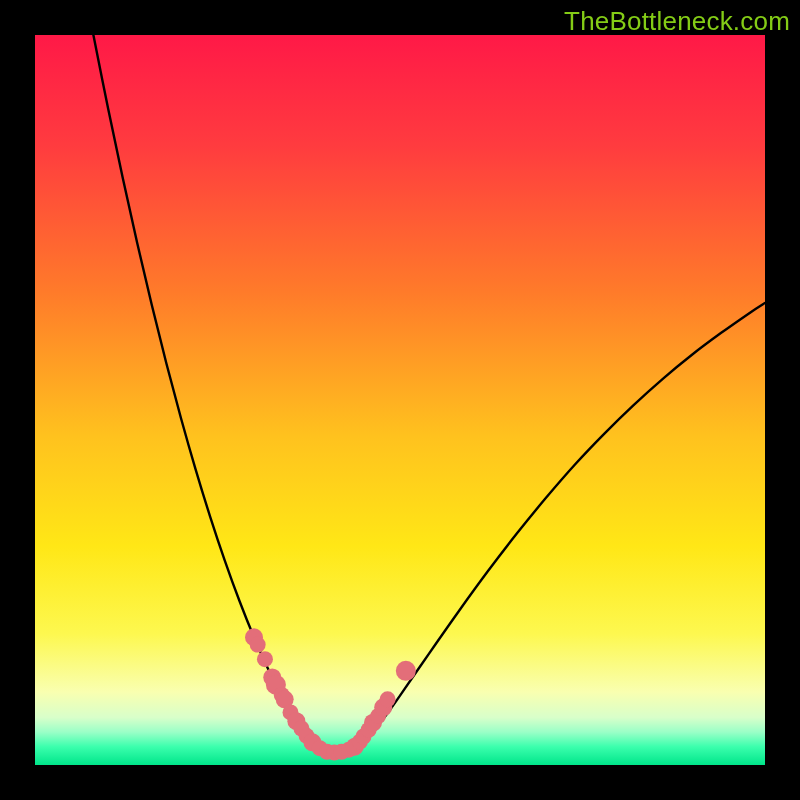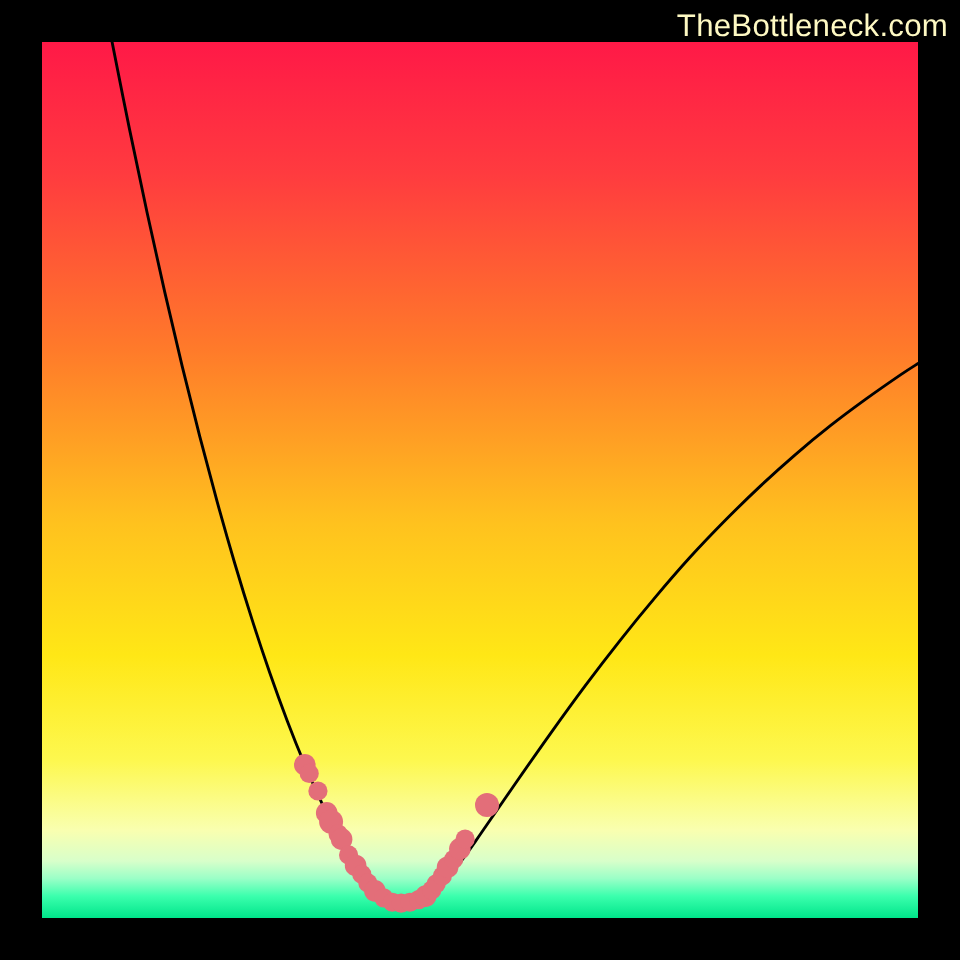--- a/index.html
+++ b/index.html
@@ -30,21 +30,21 @@
     position: absolute;
     left: 0;
     top: 0;
     width: 730px;
     height: 730px;
   }
   .watermark {
     position: absolute;
     top: 6px;
     right: 10px;
-    color: #fef9c3;
+    color: #84cc16;
     font-size: 26px;
     font-weight: 400;
     letter-spacing: 0.2px;
     user-select: none;
   }
 </style>
 </head>
 <body>
 
 <div class="frame">

